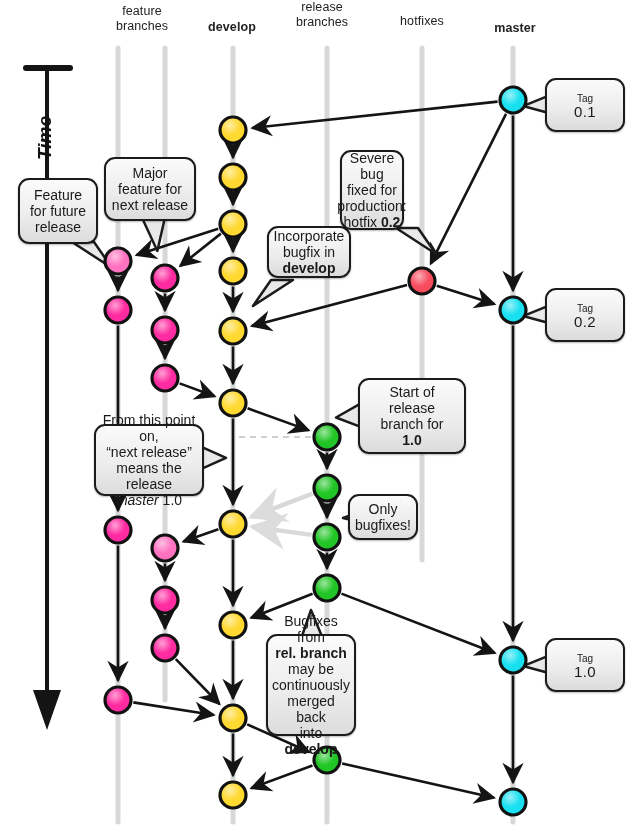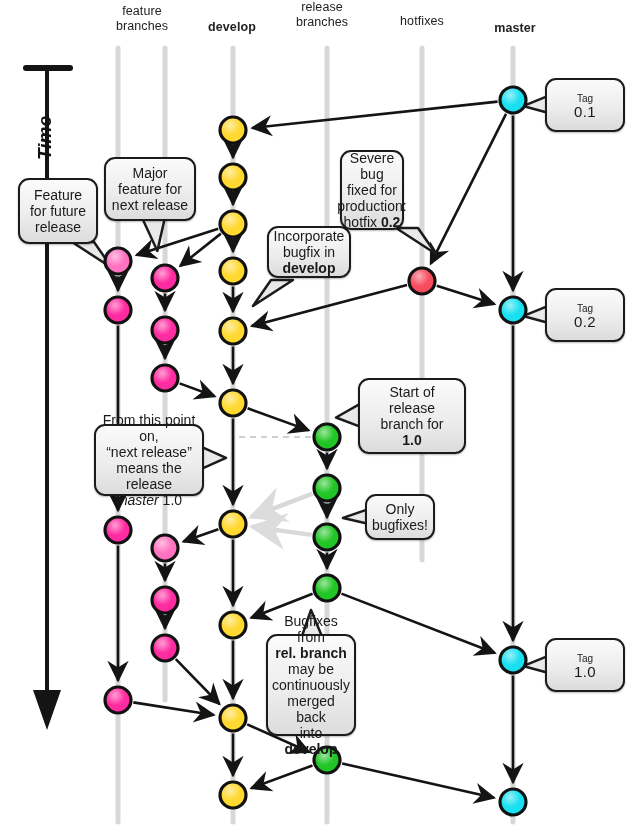--- a/index.html
+++ b/index.html
@@ -272,21 +272,21 @@
       </div>
       <div class="callout" style="left: 340px; top: 150px; width: 64px; height: 80px;">
         <div class="inner">Severe bug<br>fixed for<br>production:<br>hotfix <b>0.2</b></div>
       </div>
       <div class="callout" style="left: 94px; top: 424px; width: 110px; height: 72px;">
         <div class="inner">From this point on,<br>“next release”<br>means the release<br><i>master</i> 1.0</div>
       </div>
       <div class="callout" style="left: 358px; top: 378px; width: 108px; height: 76px;">
         <div class="inner">Start of<br>release<br>branch for<br><b>1.0</b></div>
       </div>
-      <div class="callout" style="left: 365px; top: 494px; width: 70px; height: 46px;">
+      <div class="callout" style="left: 348px; top: 494px; width: 70px; height: 46px;">
         <div class="inner">Only<br>bugfixes!</div>
       </div>
       <div class="callout" style="left: 266px; top: 634px; width: 90px; height: 102px;">
         <div class="inner">Bugfixes from<br><b>rel. branch</b><br>may be<br>continuously<br>merged back<br>into <b>develop</b></div>
       </div>
     </div>
   <div id="tags">
       <div class="callout tagbox" style="left: 545px; top: 78px; width: 80px; height: 54px;">
         <div class="inner"><span>Tag</span><span class="tnum">0.1</span></div>
       </div>

